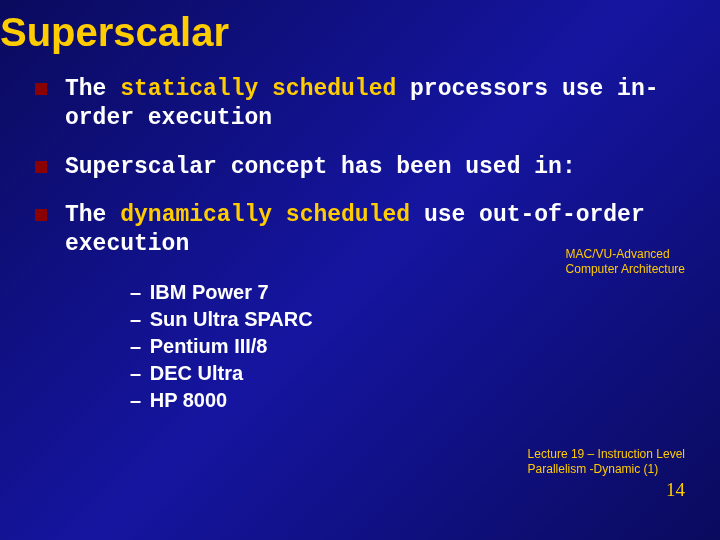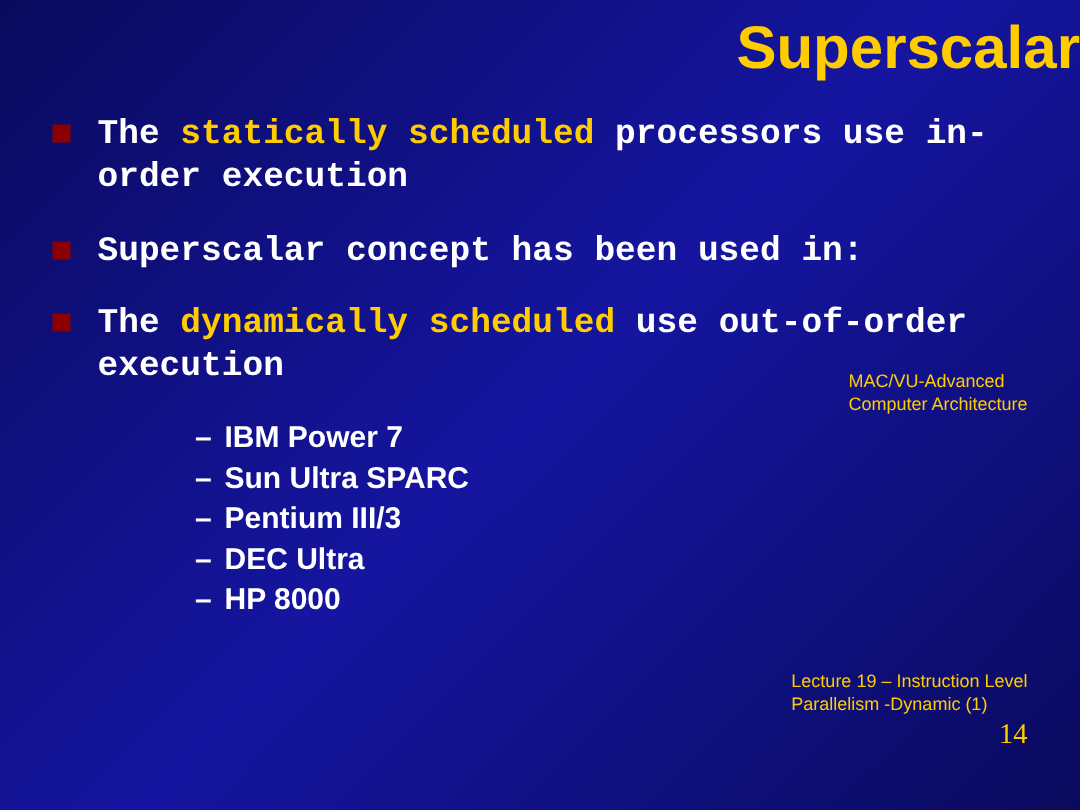--- a/index.html
+++ b/index.html
@@ -5,21 +5,21 @@
     * { margin: 0; padding: 0; box-sizing: border-box; }
     body {
       width: 720px;
       height: 540px;
       background: linear-gradient(135deg, #0a0a5e 0%, #1515a0 50%, #0a0a5e 100%);
       font-family: Arial, Helvetica, sans-serif;
       overflow: hidden;
       position: relative;
     }
     .title {
-      text-align: right;
+      text-align: left;
       color: #ffcc00;
       font-size: 40px;
       font-weight: bold;
       padding-top: 10px;
       padding-bottom: 20px;
     }
     .content {
       padding: 0 35px;
     }
     .bullet-item {
@@ -95,21 +95,21 @@
   <div class="bullet-item">
     <span class="square-bullet"></span>
     <span class="bullet-text">
       <span>The </span><span class="highlight">dynamically scheduled</span><span> use out-of-order execution</span>
     </span>
   </div>
 
   <div class="sub-list">
     <div class="sub-item"><span class="dash">–</span> <span>IBM Power 7</span></div>
     <div class="sub-item"><span class="dash">–</span> <span>Sun Ultra SPARC</span></div>
-    <div class="sub-item"><span class="dash">–</span> <span>Pentium III/3</span></div>
+    <div class="sub-item"><span class="dash">–</span> <span>Pentium III/8</span></div>
     <div class="sub-item"><span class="dash">–</span> <span>DEC Ultra</span></div>
     <div class="sub-item"><span class="dash">–</span> <span>HP 8000</span></div>
   </div>
 
 </div>
 
 <div class="footer">
   <div class="footer-left">
     <div>MAC/VU-Advanced</div>
     <div>Computer Architecture</div>

